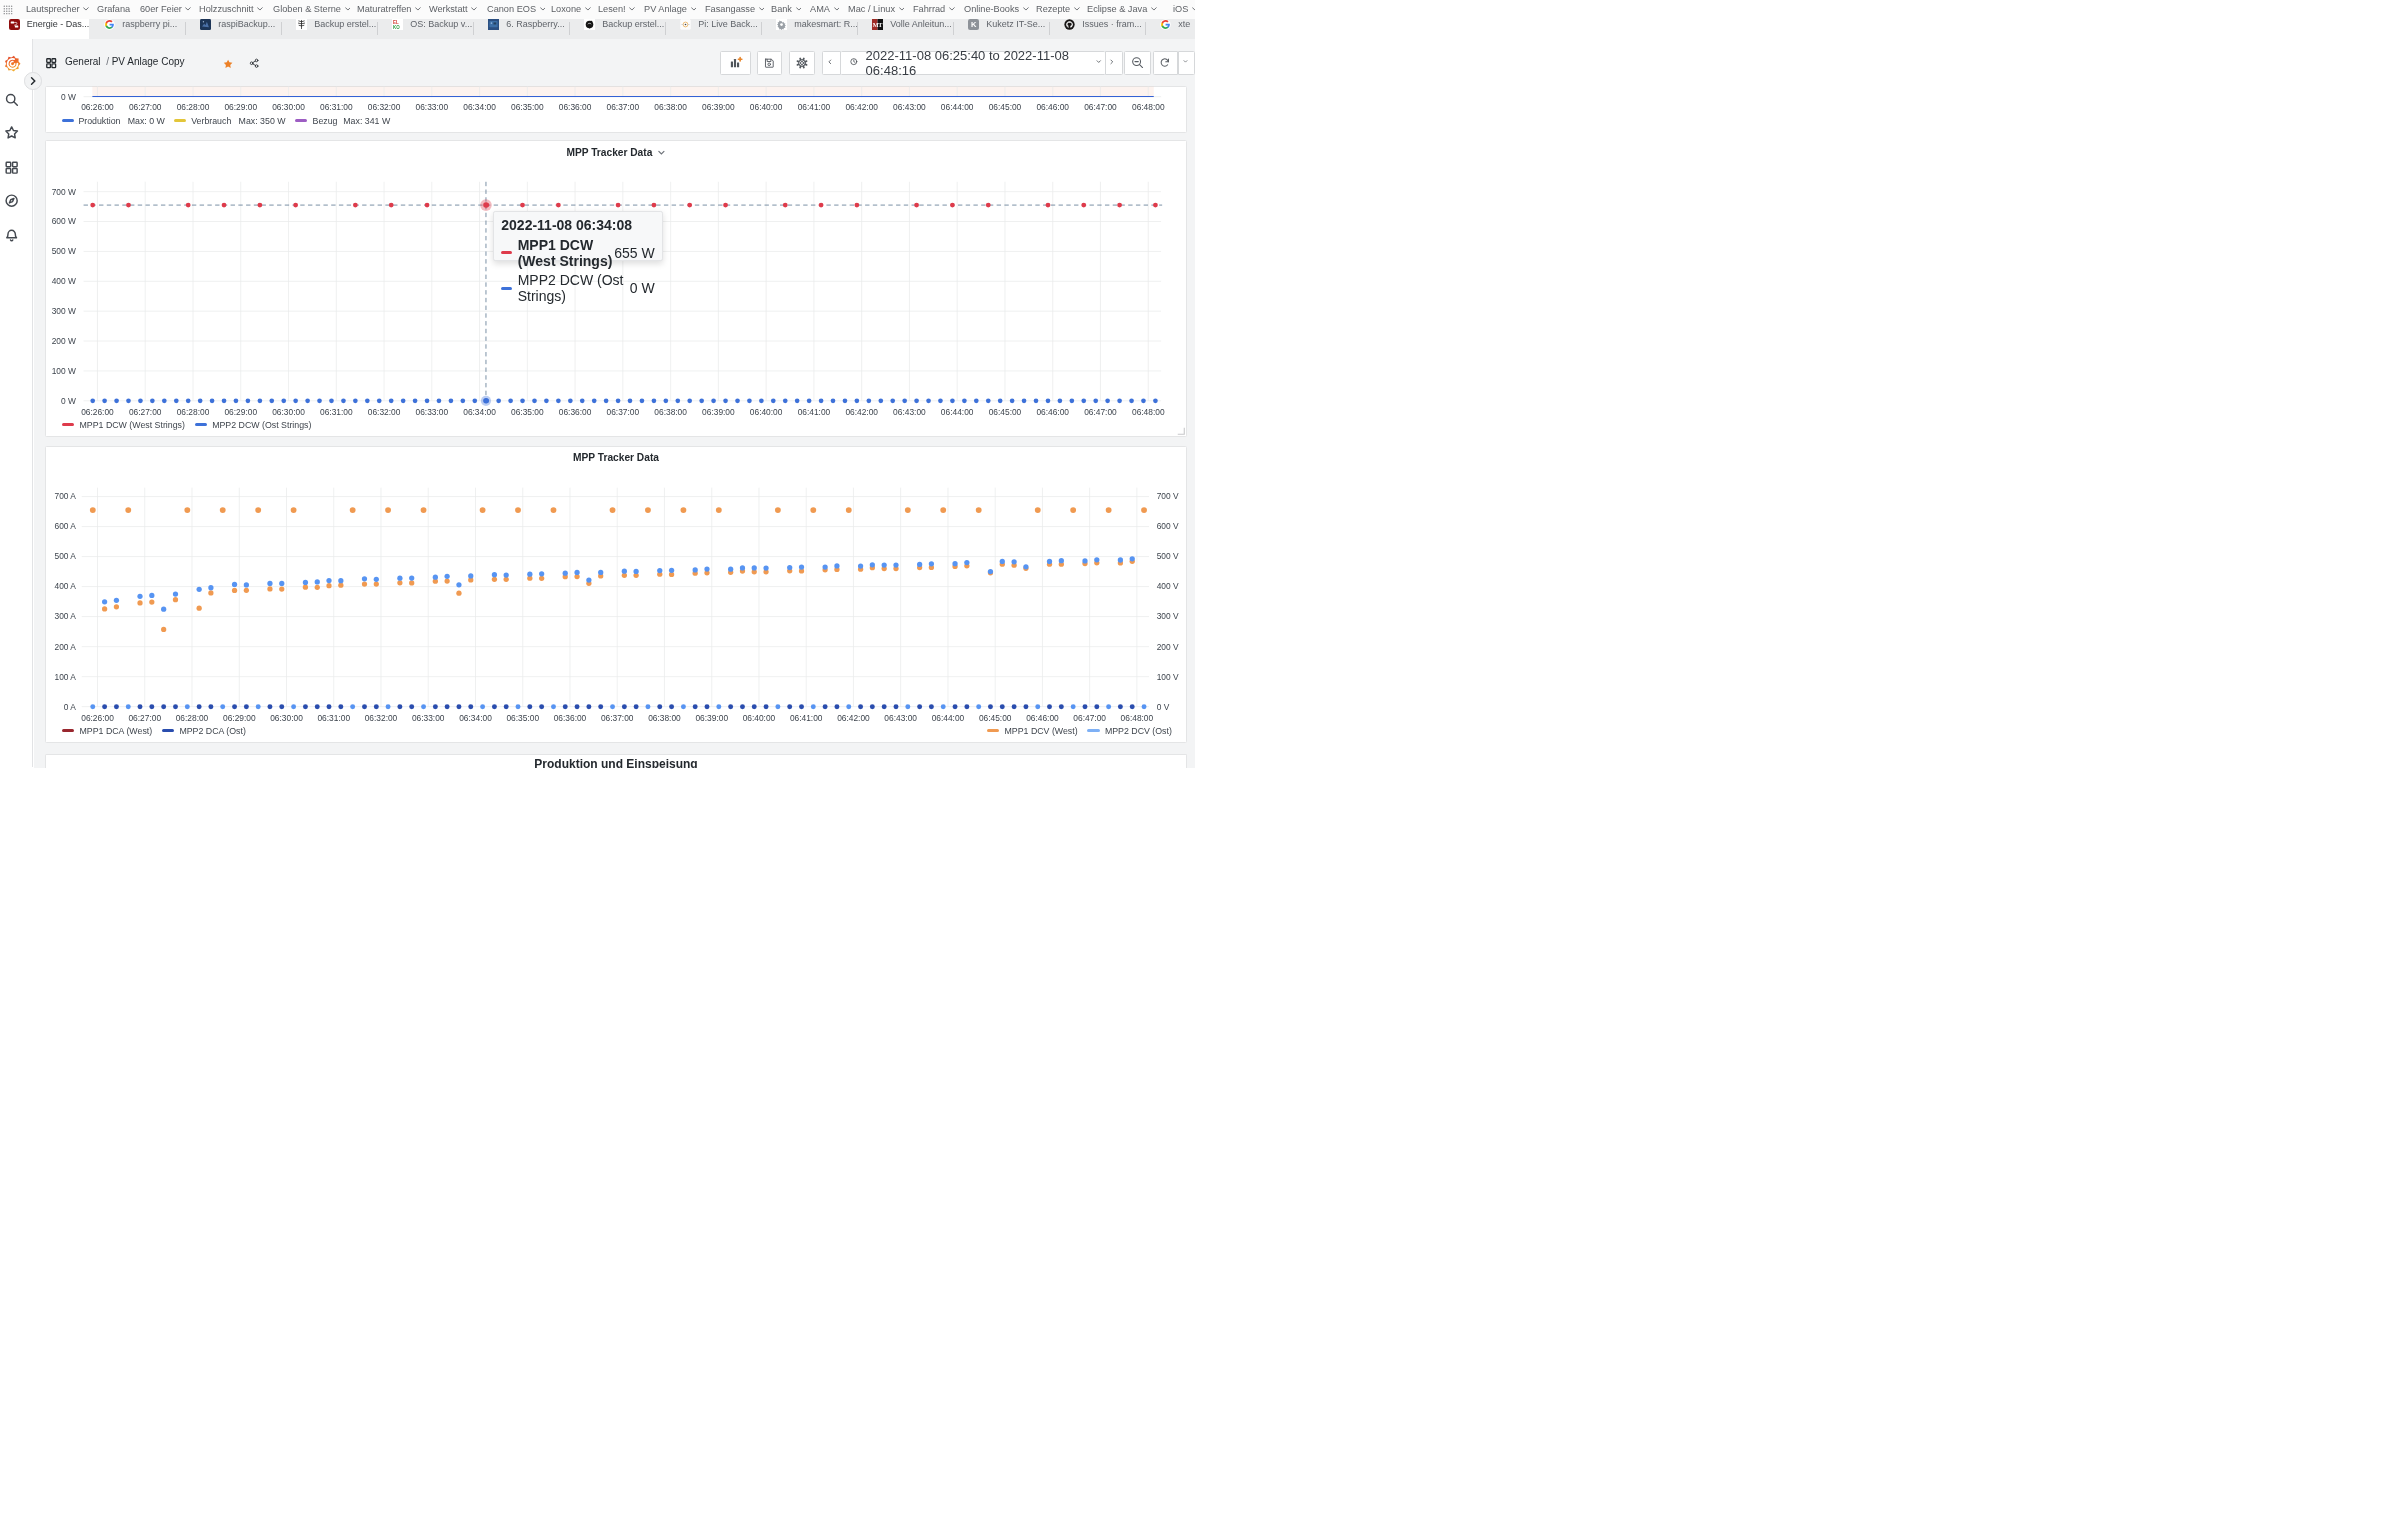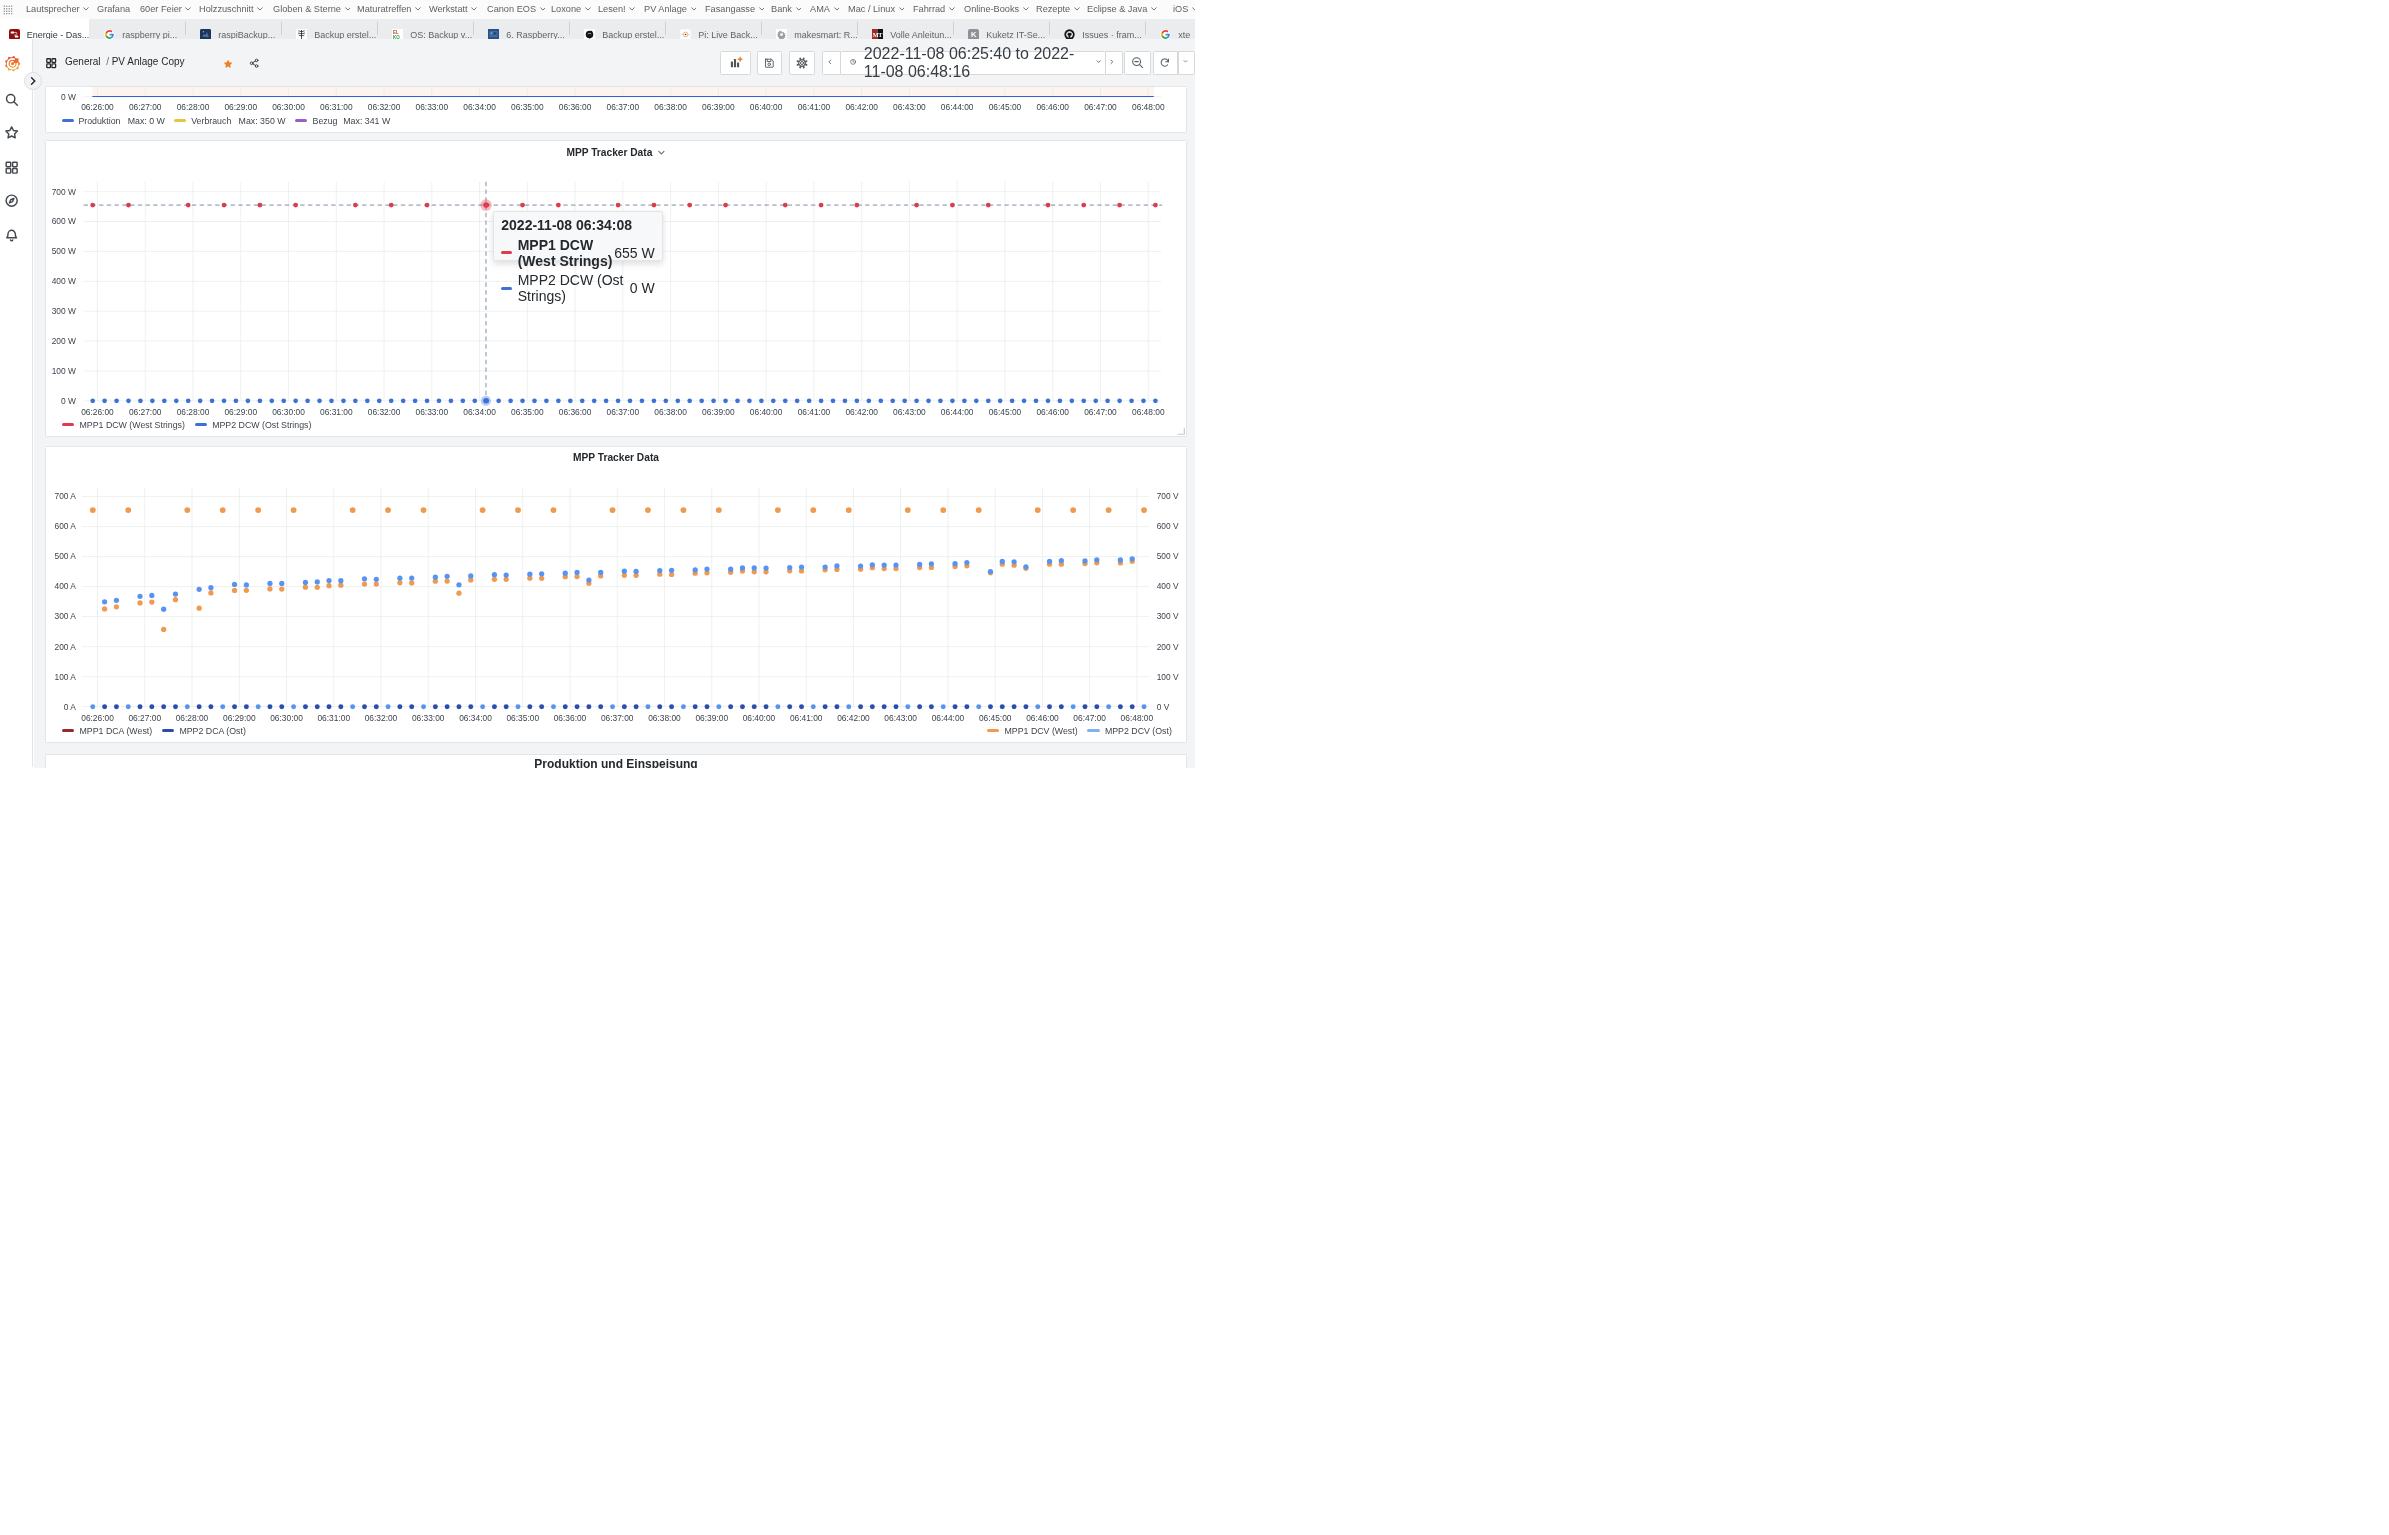--- a/index.html
+++ b/index.html
@@ -1,21 +1,21 @@
 <!DOCTYPE html>
 <html style="font-size:11.7px"><head><meta charset="utf-8"><style>
 *{margin:0;padding:0;box-sizing:border-box}
 html,body{width:1195px;height:768px;overflow:hidden;font-family:"Liberation Sans",sans-serif;background:#fff}
 .abs{position:absolute}
 .page{position:relative;width:1195px;height:768px;will-change:transform}
 .menurow{position:absolute;left:0;top:0;width:1195px;height:18.6px;background:#fbfbfb}
 .mitem{position:absolute;top:3.6px;font-size:9.2px;color:#5e6166;white-space:nowrap}
 .chev{display:inline-block;margin-left:3.6px;width:5.8px;height:5.8px}
 .tabrow{position:absolute;left:0;top:18.6px;width:1195px;height:21px;background:#ebeced;border-bottom:0.7px solid #d8d9da}
-.tab{position:absolute;top:0;height:21px;display:flex;align-items:flex-end;gap:7px;padding-left:15.3px;font-size:9px;color:#60646a;overflow:hidden;white-space:nowrap}
+.tab{position:absolute;top:0;height:21px;display:flex;align-items:flex-start;gap:7px;padding-left:15.3px;font-size:9px;color:#60646a;overflow:hidden;white-space:nowrap}
 .tab.active{background:#fff;color:#35383c;padding-left:8.8px}
 .tabsep{position:absolute;top:3.6px;height:13px;width:0.7px;background:#cfd0d2}
 .nav{position:absolute;left:33px;top:39px;width:1162px;height:43px;background:#f3f4f5}
 .sidebar{position:absolute;left:0;top:39px;width:33px;height:728px;background:#fff;border-right:0.7px solid #e2e3e5}
 .content{position:absolute;left:34px;top:82px;width:1161px;height:686px;background:#f3f4f5}
 .panel{position:absolute;left:45px;width:1142px;background:#fff;border:0.7px solid #e4e5e6;border-radius:1.5px}
 .ptitle{position:absolute;width:100%;text-align:center;font-size:10.2px;font-weight:700;color:#24292e}
 .tick{font-size:11.5px;fill:#3d444d;font-family:"Liberation Sans",sans-serif}
 .leg{position:absolute;font-size:8.8px;color:#3f454d;white-space:nowrap}
 .pill{display:inline-block;width:12.4px;height:3.3px;border-radius:1.8px;vertical-align:1.8px;margin-right:5.1px}
@@ -318,21 +318,21 @@
     <div class="btn" style="left:822px;width:19px;border-radius:1.5px 0 0 1.5px">
       <svg width="9.5" height="9.5" viewBox="0 0 21 21" fill="none" stroke="#565b61" stroke-width="1.9" stroke-linecap="round" style="">
         <path d="M8.2 3.5L4.2 7.5l4 4" transform="translate(0,1)"></path>
       </svg>
     </div>
     <div class="btn" style="left:841px;width:264px;border-left:none;border-right:none;justify-content:flex-start;padding-left:8.8px;gap:5.8px">
       <svg width="11.7" height="11.7" viewBox="0 0 21 21" fill="none" stroke="#41464c" stroke-width="1.6" stroke-linecap="round" style="">
         <circle cx="8" cy="8" r="6.3"></circle>
         <path d="M8 4.6V8l2.4 1.4"></path>
       </svg>
-      <span style="font-size:16px;font-weight:400;color:#383d44">2022-11-08 06:25:40 to 2022-11-08 06:48:16</span>
+      <span style="font-size:13px;font-weight:400;color:#383d44">2022-11-08 06:25:40 to 2022-11-08 06:48:16</span>
       <span style="margin-left:4.4px"><svg width="8.8" height="8.8" viewBox="0 0 21 21" fill="none" stroke="#41464c" stroke-width="1.8" stroke-linecap="round" style="">
           <path d="M2.5 4.2l4 4 4-4"></path>
         </svg></span>
     </div>
     <div class="btn" style="left:1105px;width:17.5px;border-radius:0 1.5px 1.5px 0">
       <svg width="9.5" height="9.5" viewBox="0 0 21 21" fill="none" stroke="#565b61" stroke-width="1.9" stroke-linecap="round" style="">
         <path d="M4.2 3.5l4 4-4 4" transform="translate(0,1)"></path>
       </svg>
     </div>
     <div class="btn" style="left:1124px;width:27px">

